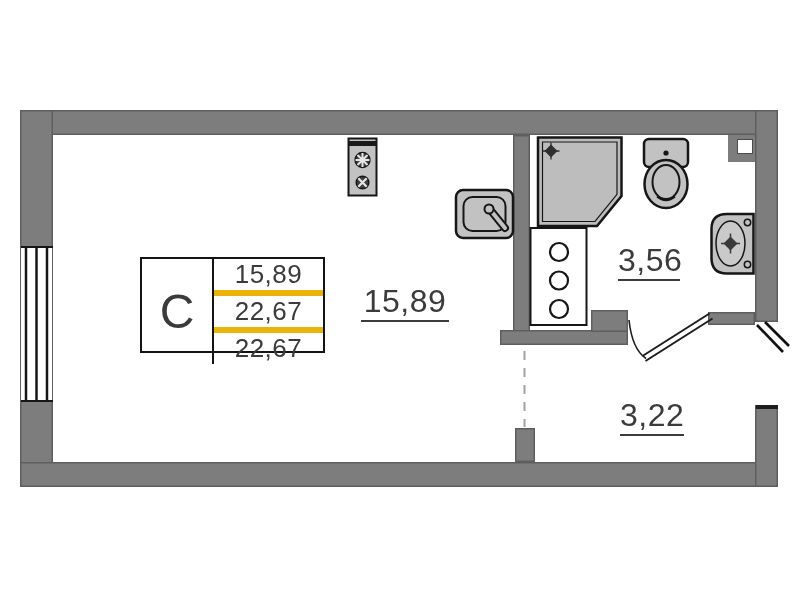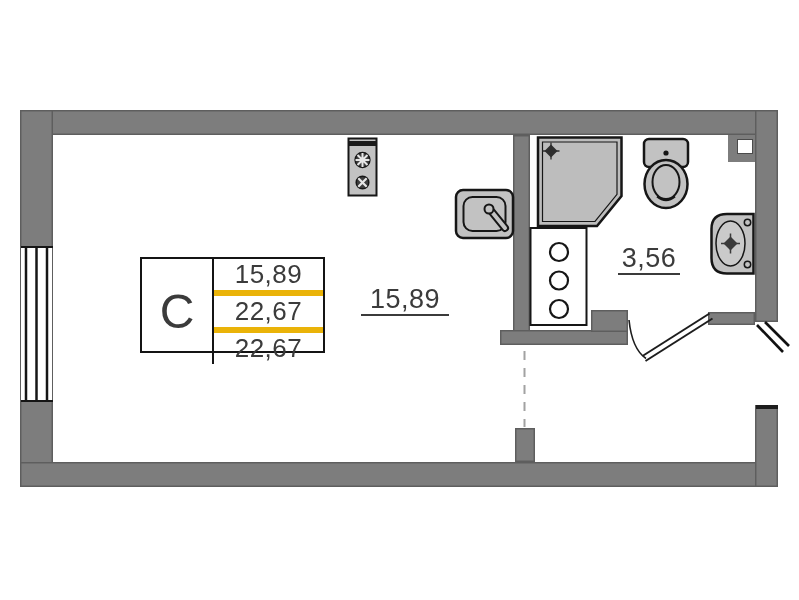--- a/index.html
+++ b/index.html
@@ -11,21 +11,21 @@
   .wall{
     position:absolute;background:var(--wall,#7d7d7d);
     box-shadow:inset 0 0 0 1.5px rgba(58,58,58,.45);
   }
   .overlay{position:absolute;left:0;top:0;}
   .fx{fill:var(--fixtureFill,#c2c2c2);stroke:var(--fixtureStroke,#161616);}
   .shw{fill:var(--showerFill,#bdbdbd);stroke:var(--fixtureStroke,#161616);}
   .ln{stroke:var(--fixtureStroke,#161616);fill:none;}
   .area-label{
     position:absolute;color:var(--text,#3b3b3b);
-    font-size:27px;line-height:1.05;text-align:center;
+    font-size:32px;line-height:1.05;text-align:center;
     border-bottom:2px solid currentColor;padding-bottom:1px;
     letter-spacing:.5px;white-space:nowrap;
   }
   .stamp{
     position:absolute;left:140px;top:257px;width:185px;height:96px;
     display:grid;grid-template-columns:72px 1fr;grid-template-rows:repeat(3,1fr);
     background:#fff;border:2px solid #141414;box-sizing:border-box;
     color:var(--text,#3b3b3b);
   }
   .stamp-type{
@@ -136,20 +136,21 @@
     <g>
       <line x1="757" y1="325" x2="783" y2="352" stroke="#111111" stroke-width="2.6"></line>
       <line x1="765" y1="322" x2="789" y2="346" stroke="#111111" stroke-width="2.6"></line>
     </g>
   </svg>
 
   <div class="area-label" style="left:361px;top:285px;width:88px">15,89</div>
 
   <div class="area-label" style="left:618px;top:244px;width:62px">3,56</div>
 
+  <div class="area-label" style="left:620px;top:399px;width:64px">3,22</div>
 
   <div class="stamp">
     <div class="stamp-type">С</div>
     <div class="stamp-val first">15,89</div>
     <div class="stamp-val">22,67</div>
     <div class="stamp-val">22,67</div>
   </div>
 
 </div>
 

